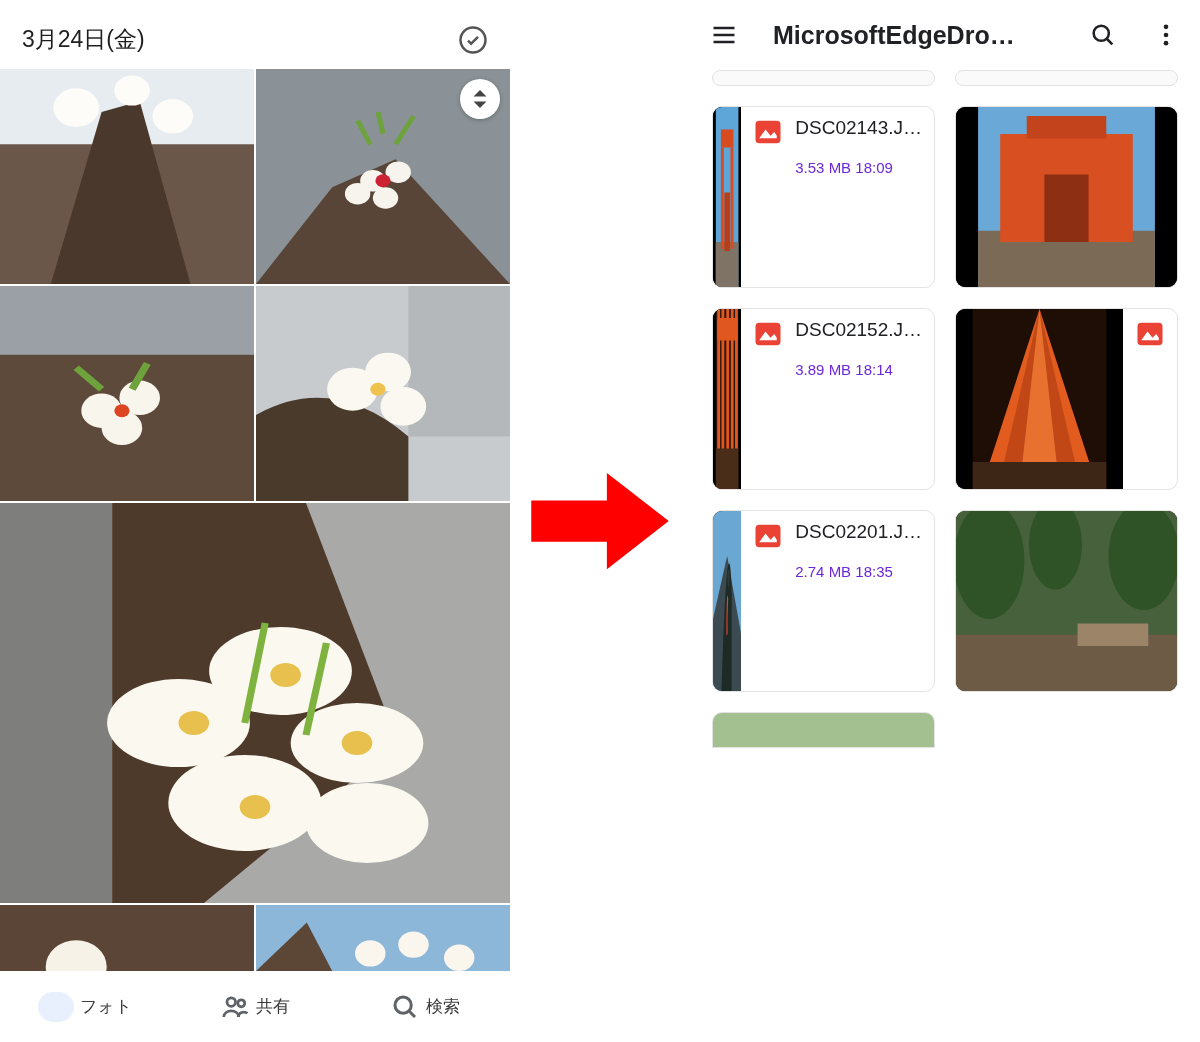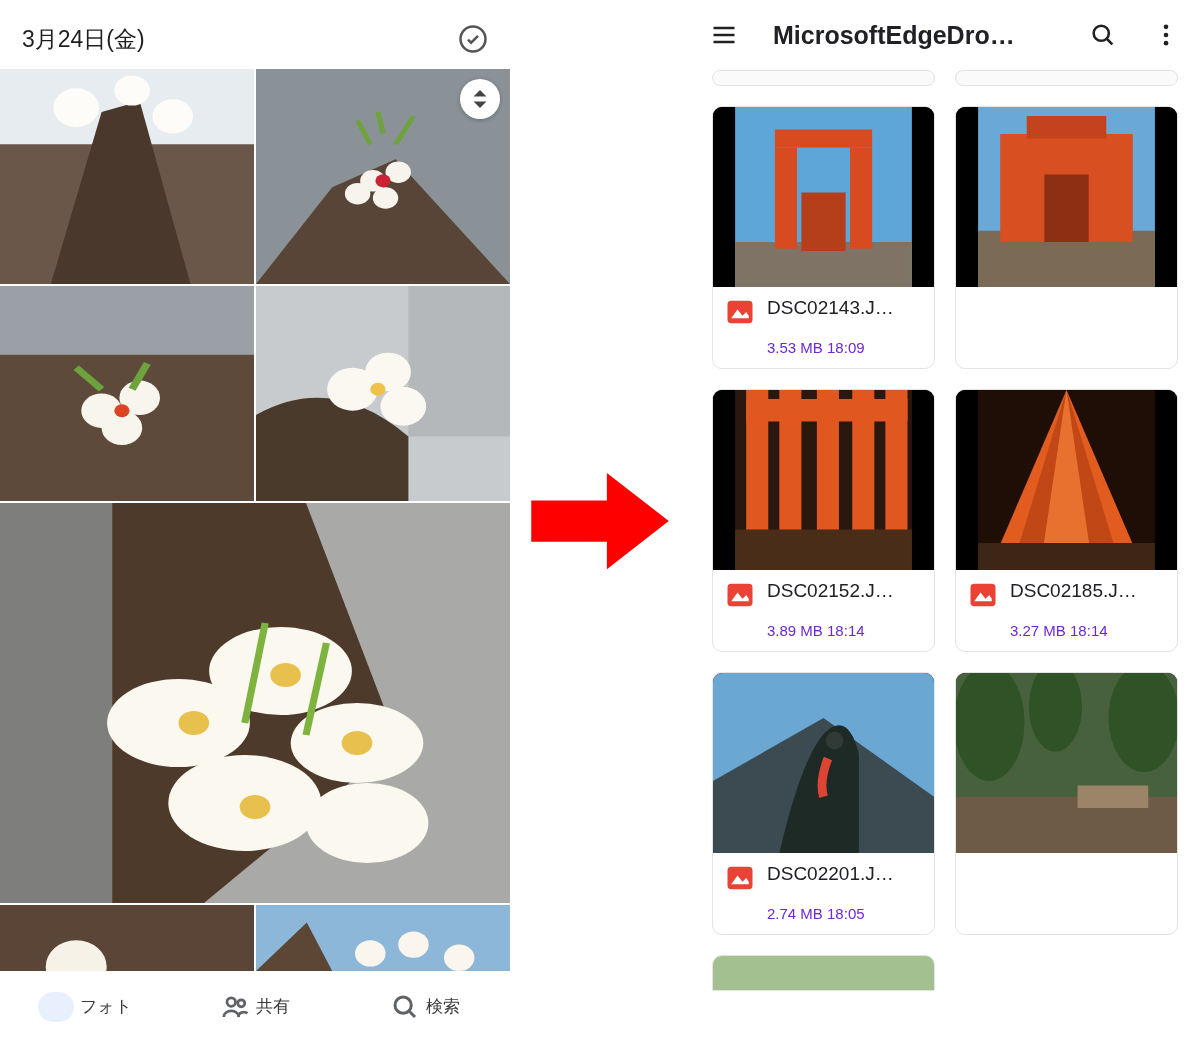--- a/index.html
+++ b/index.html
@@ -21,21 +21,21 @@
     overflow: hidden;
     display: flex;
     flex-direction: column;
     border-radius: 6px;
   }
   
   .photos-header {
     padding: 24px 22px 14px 22px;
     display: flex;
     justify-content: space-between;
-    align-items: flex-start;
+    align-items: center;
     font-size: 23px;
     color: #1f1f1f;
   }
   .hdr-check { width:30px; height:30px; fill:none; stroke:#555; stroke-width:2; }
   .grid {
     flex: 1;
     display: flex;
     flex-direction: column;
     gap: 2px;
   }
@@ -75,21 +75,20 @@
   .files-body { flex:1; overflow:hidden; padding:0 22px; }
   .file-grid { display:grid; grid-template-columns:1fr 1fr; gap:20px; }
   .stub-row { grid-column:1/3; display:grid; grid-template-columns:1fr 1fr; gap:20px; }
   .stub { height:16px; border:1px solid #e2e2e2; background:#fafafa; border-radius:8px; }
   .file-card {
     border:1px solid #e3e3e3;
     border-radius:10px;
     overflow:hidden;
     background:#fff;
     display:flex;
-    flex-direction:column;
   }
   .file-thumb { height:180px; background:#000; }
   .file-thumb svg { width:100%; height:100%; display:block; }
   .file-meta { padding:10px 12px 12px 12px; display:flex; gap:12px; align-items:flex-start; }
   .fm-icon { width:30px; height:30px; border-radius:6px; flex-shrink:0; display:flex; align-items:center; justify-content:center; }
   .fm-icon svg { width:30px; height:30px; }
   .fm-text { flex:1; min-width:0; }
   .fm-name { font-size:19px; color:#202124; white-space:nowrap; overflow:hidden; text-overflow:ellipsis; }
   .fm-sub { font-size:15px; color:#6d28d9; margin-top:20px; }
   .peek-card { height:36px; border:1px solid #e3e3e3; border-top-left-radius:10px; border-top-right-radius:10px; background:#a2c090; }
@@ -359,24 +358,20 @@
               <rect x="10" y="68" width="80" height="12" fill="#3e2617"></rect>
             </svg>
         </div>
         <div class="file-meta">
           <span class="fm-icon">
               <svg viewBox="0 0 24 24">
                 <rect x="2" y="3" width="20" height="18" rx="3" fill="#ea4335"></rect>
                 <path d="M5 17 L10 10 L14 15 L17 12 L19 15 V17Z" fill="#fff"></path>
               </svg>
             </span>
-          <div class="fm-text">
-            <div class="fm-name">DSC02185.J…</div>
-            <div class="fm-sub">3.27 MB 18:14</div>
-          </div>
         </div>
       </div>
 
       <div class="file-card">
         <div class="file-thumb">
           <svg viewBox="0 0 100 80" preserveAspectRatio="none">
               <rect width="100" height="80" fill="#6aa7d2"></rect>
               <path d="M0 80 L0 48 L50 20 L100 55 L100 80Z" fill="#3c4a52"></path>
               <path d="M30 80 Q42 30 54 24 Q62 20 66 36 L66 80Z" fill="#1e2a26"></path>
               <circle cx="55" cy="30" r="4" fill="#2f3b34"></circle>
@@ -385,21 +380,21 @@
         </div>
         <div class="file-meta">
           <span class="fm-icon">
               <svg viewBox="0 0 24 24">
                 <rect x="2" y="3" width="20" height="18" rx="3" fill="#ea4335"></rect>
                 <path d="M5 17 L10 10 L14 15 L17 12 L19 15 V17Z" fill="#fff"></path>
               </svg>
             </span>
           <div class="fm-text">
             <div class="fm-name">DSC02201.J…</div>
-            <div class="fm-sub">2.74 MB 18:05</div>
+            <div class="fm-sub">2.74 MB 18:35</div>
           </div>
         </div>
       </div>
 
       <div class="file-card">
         <div class="file-thumb">
           <svg viewBox="0 0 100 80" preserveAspectRatio="none">
               <rect width="100" height="80" fill="#46613c"></rect>
               <rect x="0" y="55" width="100" height="25" fill="#6e5b45"></rect>
               <g fill="#2f5326">

